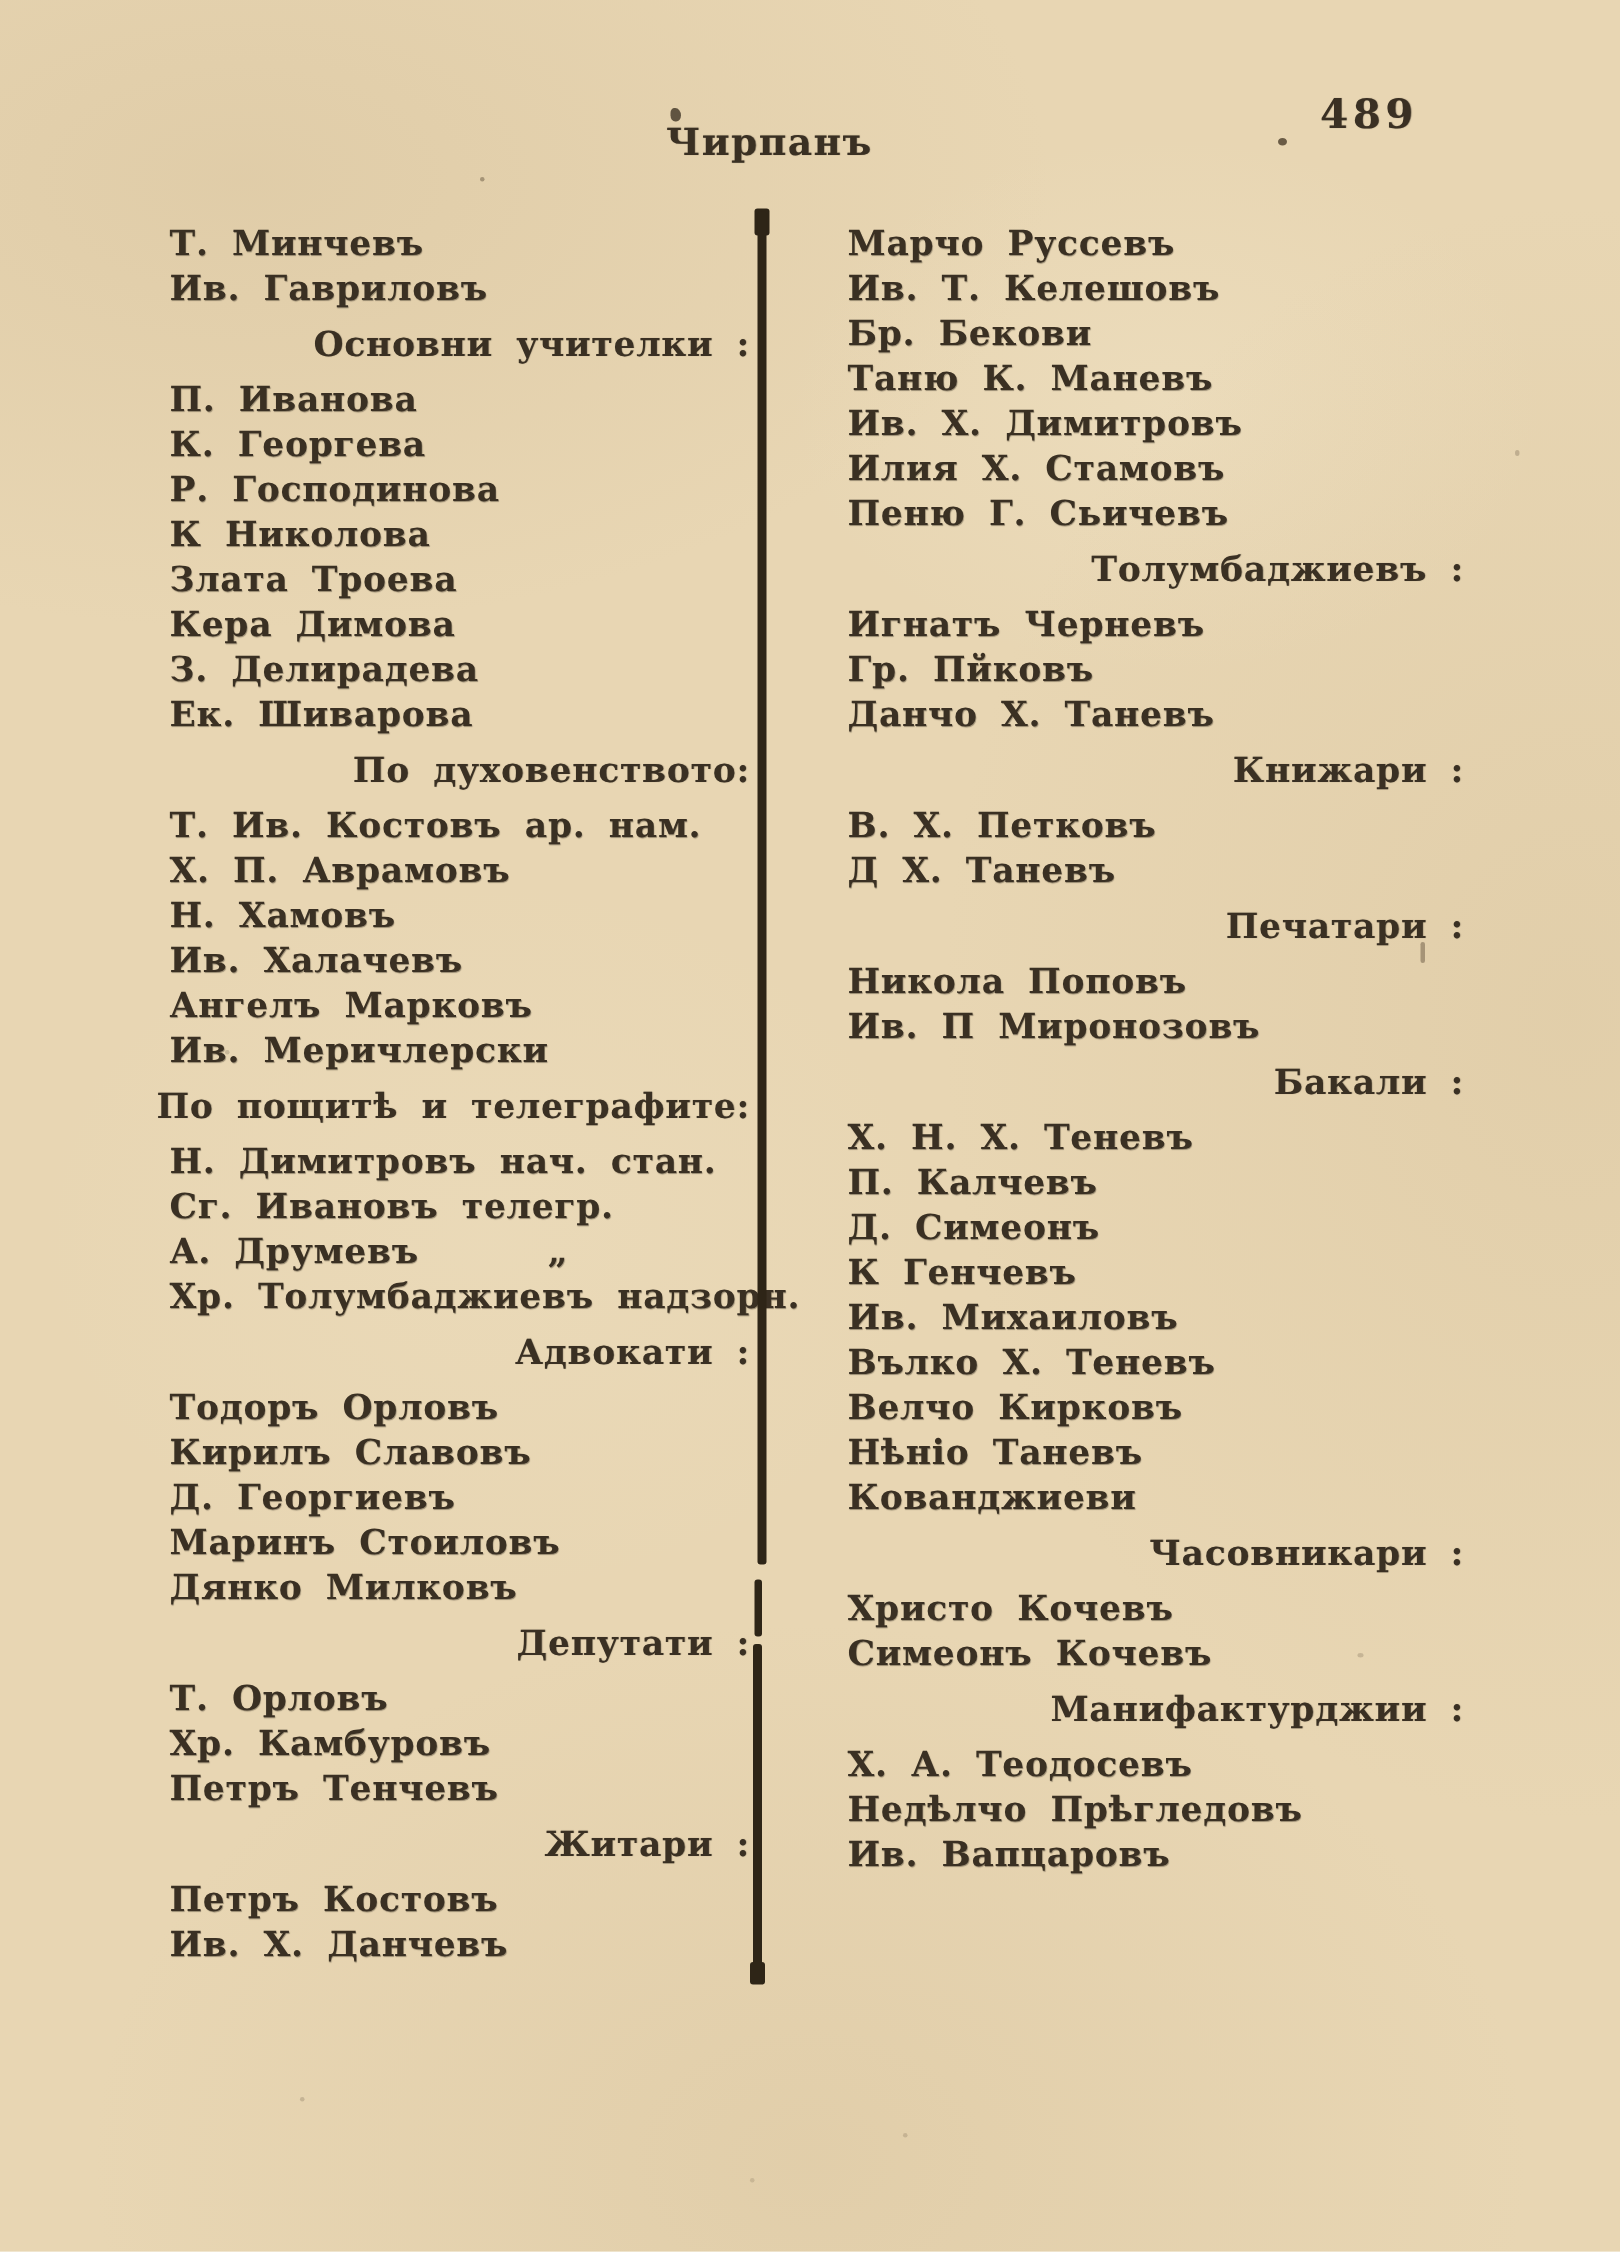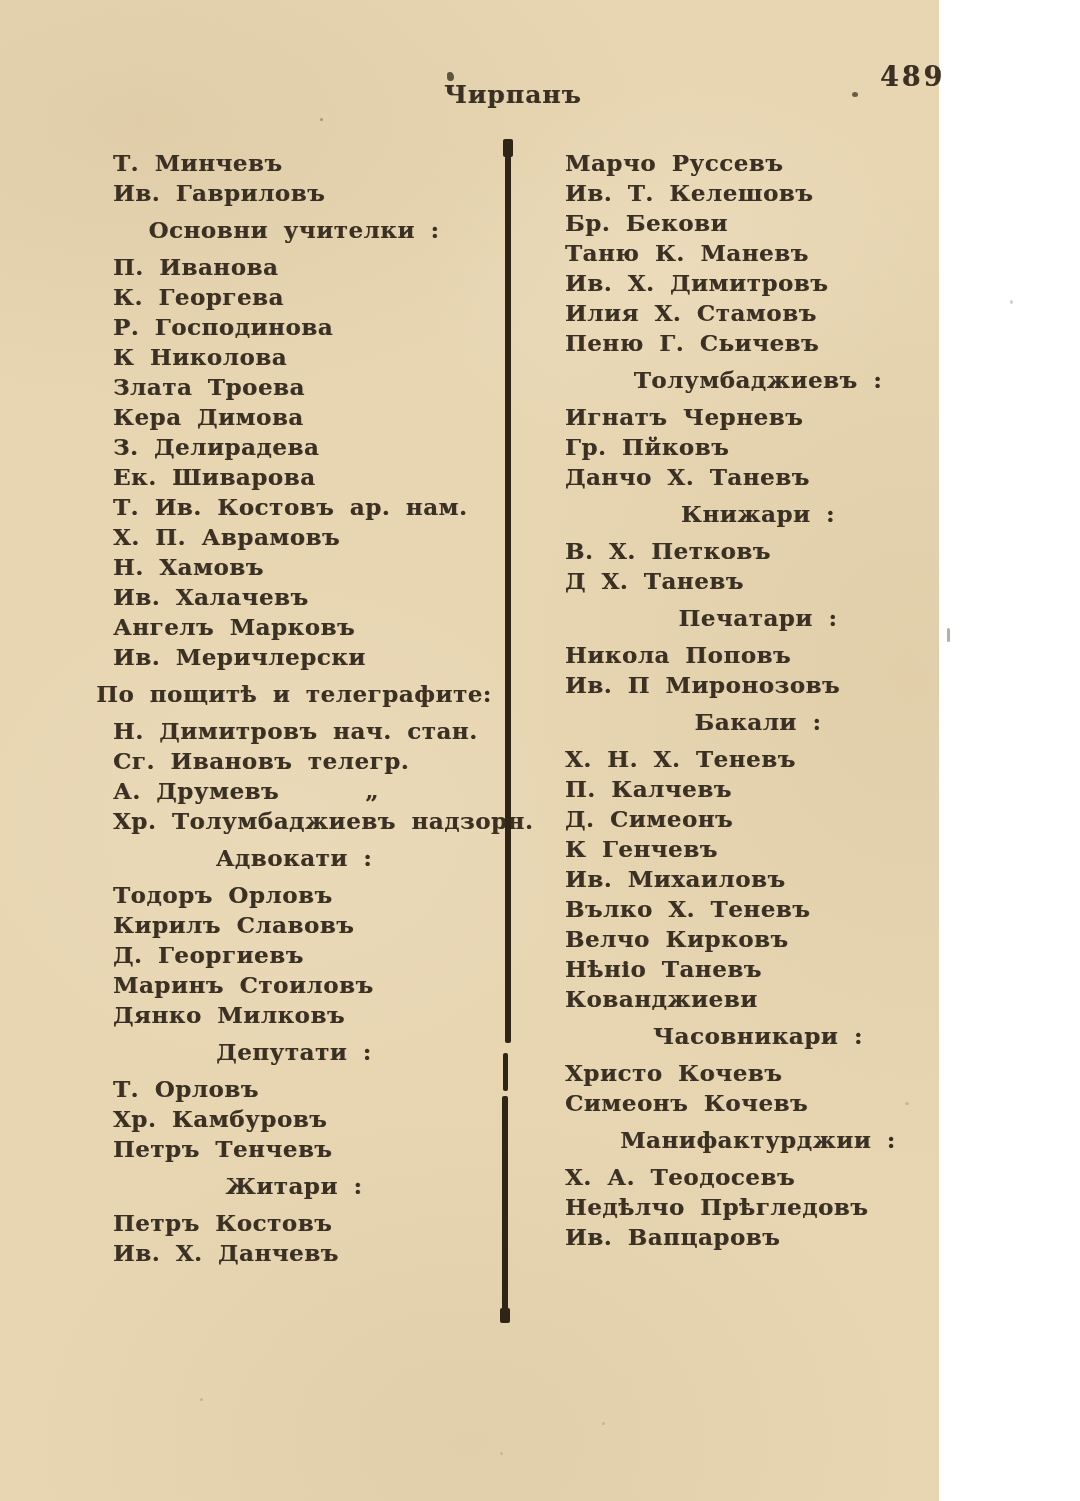--- a/index.html
+++ b/index.html
@@ -2,21 +2,21 @@
 <html><head>
 <meta charset="utf-8">
 <style>
   html,body{margin:0;padding:0;}
   body{
     width:1080px;height:1501px;
     font-family:"DejaVu Serif","Liberation Serif",serif;
     overflow:hidden;
   }
   .sheet{
-    position:relative;width:939px;height:1501px;
+    position:relative;width:1080px;height:1501px;
     background-color:#e8d6b3;
     background-image:
       radial-gradient(900px 500px at 15% 8%, rgba(203,180,140,0.28), transparent 60%),
       radial-gradient(700px 900px at 97% 45%, rgba(210,188,148,0.30), transparent 60%),
       radial-gradient(800px 600px at 50% 96%, rgba(205,182,142,0.25), transparent 60%),
       radial-gradient(420px 300px at 72% 18%, rgba(242,230,202,0.35), transparent 60%),
       radial-gradient(500px 400px at 30% 55%, rgba(240,227,198,0.25), transparent 60%);
     color:#3a3023;
   }
   .title{
@@ -42,21 +42,21 @@
   .col-right{left:540px;width:436px;}
   .name{
     line-height:30px;font-size:23px;font-weight:bold;
     letter-spacing:0.5px;word-spacing:7px;white-space:nowrap;
     text-shadow:0.4px 0.4px 0.6px rgba(58,48,35,0.45);
     margin-left:25px;
   }
   .heading{
     line-height:30px;font-size:23px;font-weight:bold;
     letter-spacing:0.5px;word-spacing:7px;white-space:nowrap;
-    text-align:center;margin:7px 0;
+    text-align:right;margin:7px 0;
     text-shadow:0.4px 0.4px 0.6px rgba(58,48,35,0.45);
   }
   .divider-seg{
     position:absolute;background:#2e2517;border-radius:2px;
   }
   .seg1{left:505px;top:141px;width:6px;height:902px;}
   .seg1-head{left:503px;top:139px;width:10px;height:18px;}
   .seg2{left:503px;top:1053px;width:5px;height:38px;}
   .seg3{left:502px;top:1096px;width:6px;height:216px;}
   .seg3-foot{left:500px;top:1308px;width:10px;height:15px;}
@@ -79,20 +79,21 @@
       <div class="name">Ив. Гавриловъ</div>
       <div class="heading">Основни учителки :</div>
       <div class="name">П. Иванова</div>
       <div class="name">К. Георгева</div>
       <div class="name">Р. Господинова</div>
       <div class="name">К Николова</div>
       <div class="name">Злата Троева</div>
       <div class="name">Кера Димова</div>
       <div class="name">З. Делирадева</div>
       <div class="name">Ек. Шиварова</div>
+      <div class="heading">По духовенството:</div>
       <div class="name">Т. Ив. Костовъ ар. нам.</div>
       <div class="name">Х. П. Аврамовъ</div>
       <div class="name">Н. Хамовъ</div>
       <div class="name">Ив. Халачевъ</div>
       <div class="name">Ангелъ Марковъ</div>
       <div class="name">Ив. Меричлерски</div>
       <div class="heading">По пощитѣ и телеграфите:</div>
       <div class="name">Н. Димитровъ нач. стан.</div>
       <div class="name">Сг. Ивановъ телегр.</div>
       <div class="name">А. Друмевъ    „</div>

